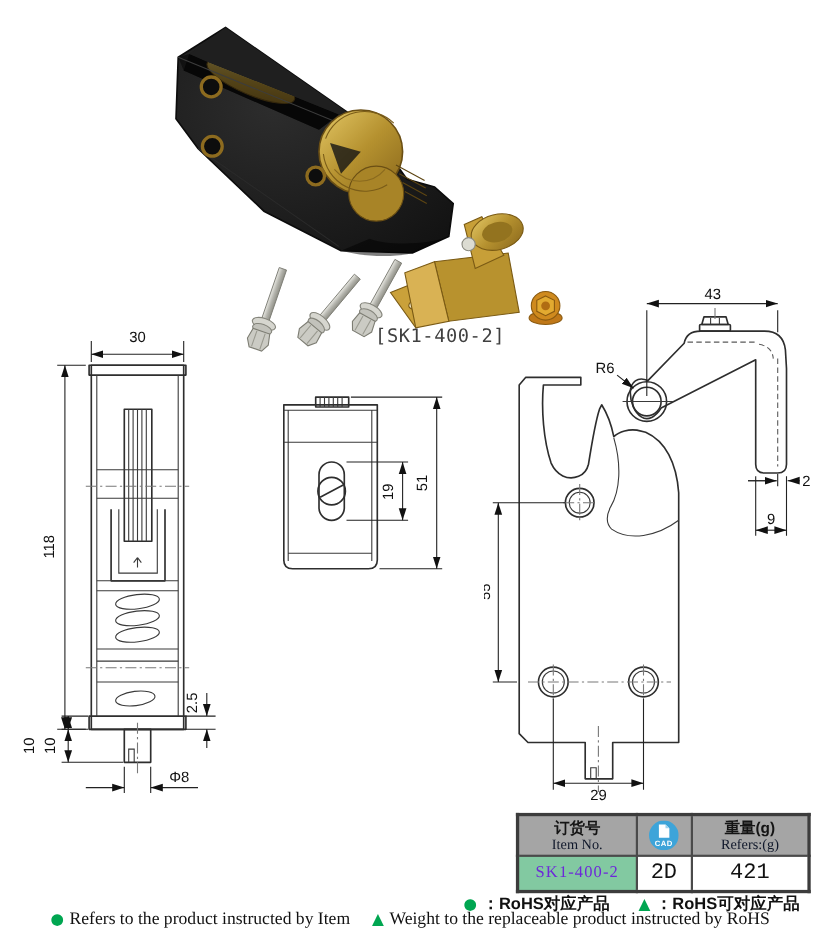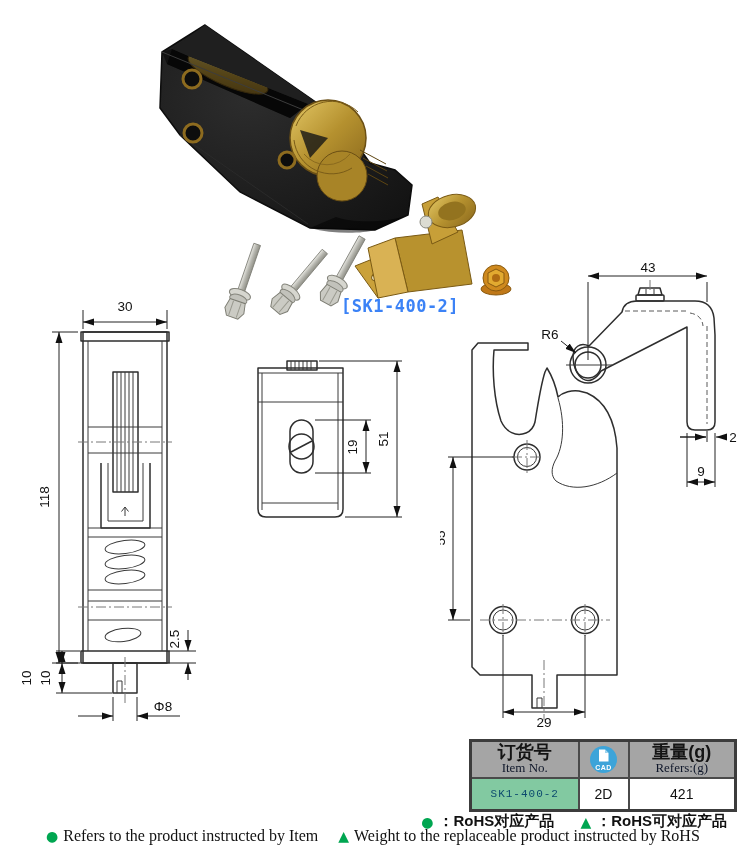--- a/index.html
+++ b/index.html
@@ -11,34 +11,34 @@
   
   .outline { stroke:#2e2e2e; stroke-width:1.5; stroke-linejoin:round; fill:none; }
   .thin    { stroke:#3a3a3a; stroke-width:1; fill:none; }
   .dimline { stroke:#222; stroke-width:1; fill:none; }
   .dashdot { stroke:#787878; stroke-width:1; fill:none; stroke-dasharray:10 3 2 3; }
   .hidden  { stroke:#5a5a5a; stroke-width:1; fill:none; stroke-dasharray:5 3; }
   .dim     { font-family:"Liberation Sans",sans-serif; font-size:13.5px; fill:#111; }
 
   
   #caption { left:341px; top:296px; font-family:"DejaVu Sans Mono",monospace;
-             font-size:17px; font-weight:700; color:#3b82f6; letter-spacing:.5px; }
+             font-size:17px; font-weight:400; color:#404040; letter-spacing:.5px; }
 
   
   #spec-table { left:469px; top:739px; border-collapse:collapse; }
   #spec-table td { border:2px solid #4a4a4a; text-align:center; vertical-align:middle; padding:0; }
   #spec-table { border:3px solid #3c3c3c; }
   .th-cell { background:#a5a5a5; width:108px; height:37px; }
   .th-cad  { background:#a5a5a5; width:50px; }
   .th-wt   { background:#a5a5a5; width:107px; }
-  .cn-hdr { font-size:18px; font-weight:bold; color:#141414; line-height:17px; }
+  .cn-hdr { font-size:14px; font-weight:bold; color:#141414; line-height:17px; }
   .en-hdr { font-family:"Liberation Serif",serif; font-size:13px; color:#0f172a; line-height:14px; }
-  .row-item { background:#82c9a1; height:33px; font-family:Liberation Mono, monospace;
-              font-size:11px; color:#0c4a6e; letter-spacing:1px; }
-  .row-cell { background:#fff; font-family:Liberation Sans, sans-serif; font-size:14px; color:#111; }
+  .row-item { background:#82c9a1; height:33px; font-family:Liberation Serif, serif;
+              font-size:15px; color:#6d28d9; letter-spacing:1px; }
+  .row-cell { background:#fff; font-family:Liberation Mono, monospace; font-size:20px; color:#111; }
 
   
   #legend-cn { left:0; right:23px; top:812px; display:flex; justify-content:flex-end; gap:26px;
                font-size:15px; font-weight:bold; color:#111; align-items:center; }
   #legend-en { left:46px; top:827px; display:flex; gap:20px; align-items:center;
                font-family:"Liberation Serif",serif; font-size:16px; color:#111; }
   .sym { color:#00a651; font-size:14px; font-family:"DejaVu Sans",sans-serif; }
   .legend-pair { display:flex; align-items:center; gap:5px; }
 </style>
 </head>

